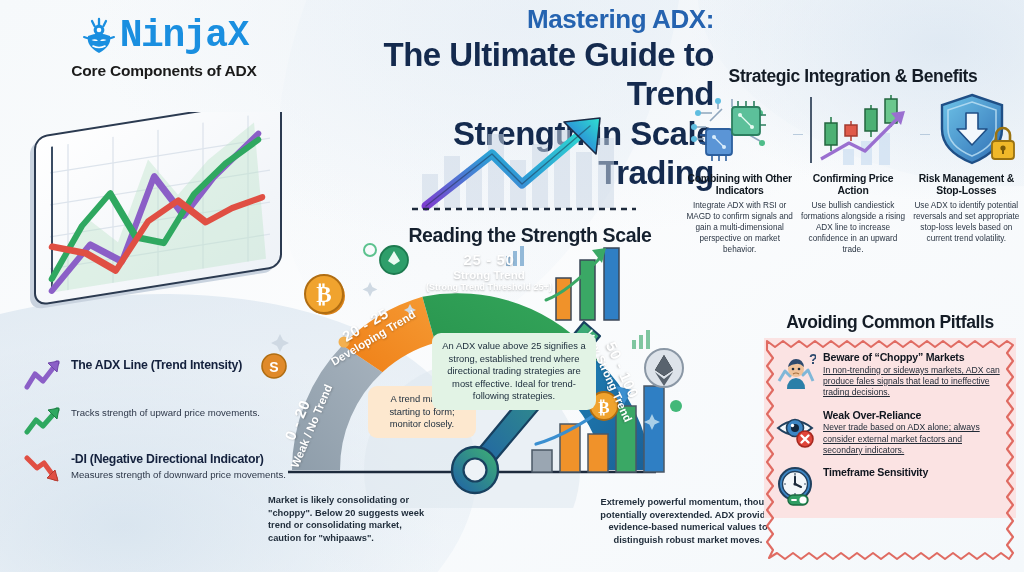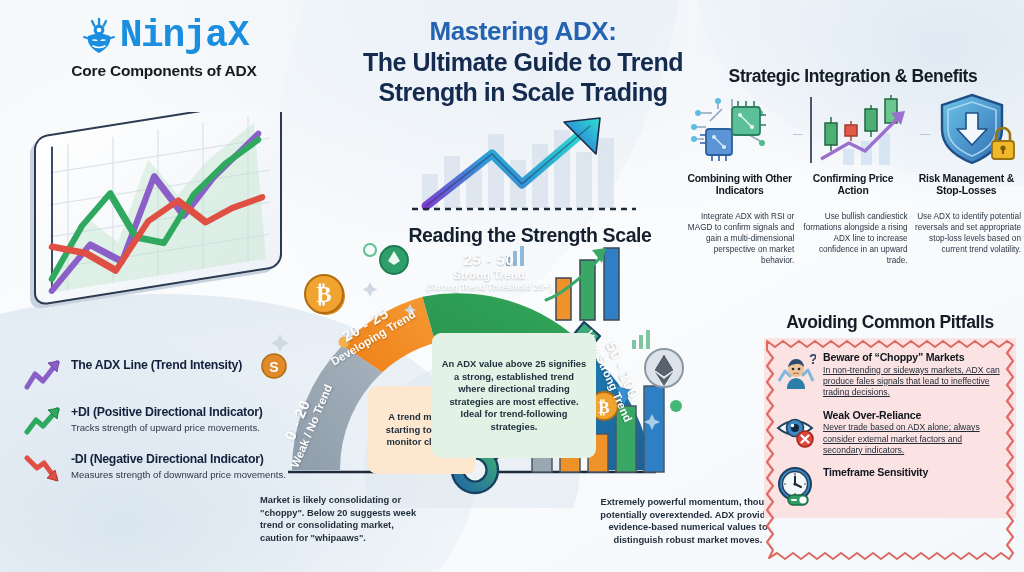--- a/index.html
+++ b/index.html
@@ -30,23 +30,23 @@
   .sw3 { width: 360px; height: 620px; left: 300px; top: -260px; transform: rotate(22deg);
          background: linear-gradient(200deg, rgba(222,233,243,.45), rgba(240,246,250,.02)); }
 
   
   #brand { position: absolute; left: 24px; top: 16px; width: 280px; text-align: center; }
   .brand-row { display: flex; align-items: center; justify-content: center; gap: 1px; font-family: Liberation Mono, monospace; }
   .brand-word { font-size: 38px; font-weight: 700; color: #1a8fe0; letter-spacing: -1.4px; line-height: 1; }
   .brand-x { font-size: 36px; font-weight: 700; color: #1a8fe0; line-height:1; }
   .brand-sub { margin-top: 6px; font-size: 15.5px; font-weight: 700; color: #1a1a1a; letter-spacing: -.2px; }
 
-  #title-block { position: absolute; left: 332px; top: 16px; width: 382px; text-align: center; }
+  #title-block { position: absolute; left: 332px; top: 4px; width: 382px; text-align: right; }
   .t1 { font-size: 26px; font-weight: 700; color: #2563b0; letter-spacing: -.4px; line-height: 1.18; }
-  .t2 { font-size: 25px; font-weight: 700; color: #142a4e; letter-spacing: -.5px; line-height: 1.2; }
+  .t2 { font-size: 33px; font-weight: 700; color: #142a4e; letter-spacing: -.5px; line-height: 1.2; }
 
   
   #left-art { position: absolute; left: 18px; top: 112px; width: 300px; height: 250px; }
 
   
   #legend { position: absolute; left: 24px; top: 358px; width: 262px; }
   .leg-item { display: flex; gap: 7px; margin-bottom: 13px; }
   .leg-ico { flex: 0 0 40px; height: 34px; }
   .leg-txt { flex: 1; }
   .leg-title { font-size: 12.3px; font-weight: 700; color: #14213d; line-height: 1.22; letter-spacing: -.25px; }
@@ -56,38 +56,38 @@
   #gauge-head-art { position: absolute; left: 404px; top: 112px; width: 250px; height: 112px; }
   #gauge-title { position: absolute; left: 330px; top: 224px; width: 400px; text-align: center;
                  font-size: 19.5px; font-weight: 700; color: #15202e; letter-spacing: -.4px; }
   #gauge { position: absolute; left: 232px; top: 238px; width: 480px; height: 270px; }
   .seg-label { position: absolute; color: #fff; text-align: center; pointer-events: none; }
   .seg-v { font-size: 15px; font-weight: 700; letter-spacing: .6px; line-height: 1.1;
            text-shadow: 0 1px 2px rgba(0,0,0,.25); }
   .seg-n { font-size: 11.5px; font-weight: 700; line-height: 1.15; text-shadow: 0 1px 2px rgba(0,0,0,.25); }
   .seg-x { font-size: 9px; font-weight: 700; line-height: 1.15; text-shadow: 0 1px 2px rgba(0,0,0,.25); }
 
-  .callout { position: absolute; border-radius: 9px; padding: 25px 9px; text-align: center;
-             font-size: 9.4px; line-height: 1.33; color: #20303f; font-weight: 700; }
+  .callout { position: absolute; border-radius: 9px; padding: 7px 9px; text-align: center;
+             font-size: 9.4px; line-height: 1.33; color: #20303f; font-weight: 400; }
   #co-orange { left: 368px; top: 386px; width: 108px; background: #fde8cf; }
   #co-green  { left: 432px; top: 333px; width: 164px; background: #e2f3e5; }
 
   .plain-cap { position: absolute; font-size: 9.3px; line-height: 1.36; color: #1f2c3a; font-weight: 600; }
-  #cap-left  { left: 260px; top: 494px; width: 164px; }
+  #cap-left  { left: 268px; top: 494px; width: 164px; }
   #cap-right { left: 600px; top: 496px; width: 176px; text-align: center; }
 
   
   #strategic { position: absolute; left: 682px; top: 66px; width: 342px; }
   #strategic .sec-title { text-align: center; font-size: 17.5px; font-weight: 700; color: #141c26;
                           letter-spacing: -.4px; margin-bottom: 6px; }
   .strat-icons { display: flex; align-items: flex-end; justify-content: space-between; height: 72px; padding: 0 6px; }
   .strat-cols { display: flex; gap: 4px; margin-top: 8px; padding: 0 3px; }
   .strat-col { flex: 1; text-align: center; }
   .sc-title { font-size: 10.4px; font-weight: 700; color: #101820; line-height: 1.2; letter-spacing: -.2px; }
-  .sc-desc { font-size: 8.2px; color: #2b3644; line-height: 1.33; margin-top: 14px; text-align: right; }
+  .sc-desc { font-size: 8.2px; color: #2b3644; line-height: 1.33; margin-top: 3px; }
 
   
   #pitfalls { position: absolute; left: 764px; top: 312px; width: 252px; }
   #pitfalls .sec-title { text-align: center; font-size: 17.5px; font-weight: 700; color: #141c26;
                          letter-spacing: -.4px; margin-bottom: 5px; }
   .pit-box { position: relative; background: #fbe3e3; padding: 13px 12px 12px 12px; }
   .pit-row { display: flex; gap: 7px; margin-bottom: 10px; }
   .pit-row:last-child { margin-bottom: 0; }
   .pit-ico { flex: 0 0 40px; height: 40px; }
   .pit-title { font-size: 10.6px; font-weight: 700; color: #10161f; line-height: 1.2; letter-spacing: -.2px; }
@@ -170,21 +170,20 @@
       </div>
     </div>
     <div class="leg-item">
       <div class="leg-ico">
         <svg width="40" height="34" viewBox="0 0 40 34">
           <path d="M3 27 L12 15 L19 21 L33 5" fill="none" stroke="#2fa860" stroke-width="5" stroke-linejoin="round" stroke-linecap="round"></path>
           <path d="M24 5 L35 3 L33 14 Z" fill="#2fa860" stroke="#1f7f45" stroke-width="1"></path>
         </svg>
       </div>
       <div class="leg-txt">
-        <div class="leg-title">+DI (Positive Directional Indicator)</div>
         <div class="leg-desc">Tracks strength of upward price movements.</div>
       </div>
     </div>
     <div class="leg-item">
       <div class="leg-ico">
         <svg width="40" height="34" viewBox="0 0 40 34">
           <path d="M3 6 L13 16 L20 11 L31 26" fill="none" stroke="#e04f43" stroke-width="5" stroke-linejoin="round" stroke-linecap="round"></path>
           <path d="M23 26 L34 29 L31 18 Z" fill="#e04f43" stroke="#b33a30" stroke-width="1"></path>
         </svg>
       </div>

